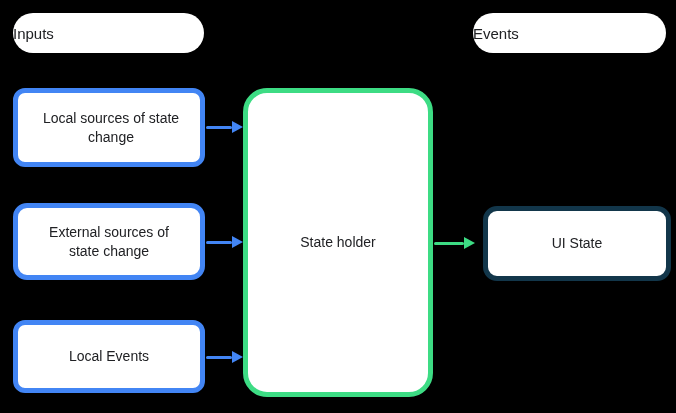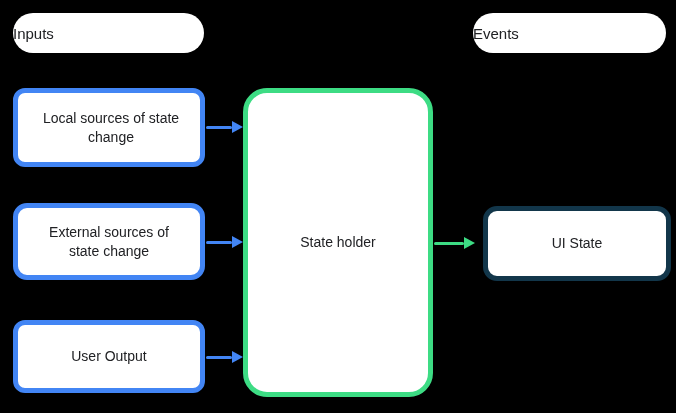--- a/index.html
+++ b/index.html
@@ -67,21 +67,21 @@
     <span>Events</span>
   </div>
 
   <div class="node input-box input-box-1">
     <span>Local sources of state change</span>
   </div>
   <div class="node input-box input-box-2">
     <span>External sources of state change</span>
   </div>
   <div class="node input-box input-box-3">
-    <span>User Output</span>
+    <span>Local Events</span>
   </div>
 
   <div class="node processor-box">
     <span>State holder</span>
   </div>
 
   <div class="node output-box">
     <span>UI State</span>
   </div>
 

